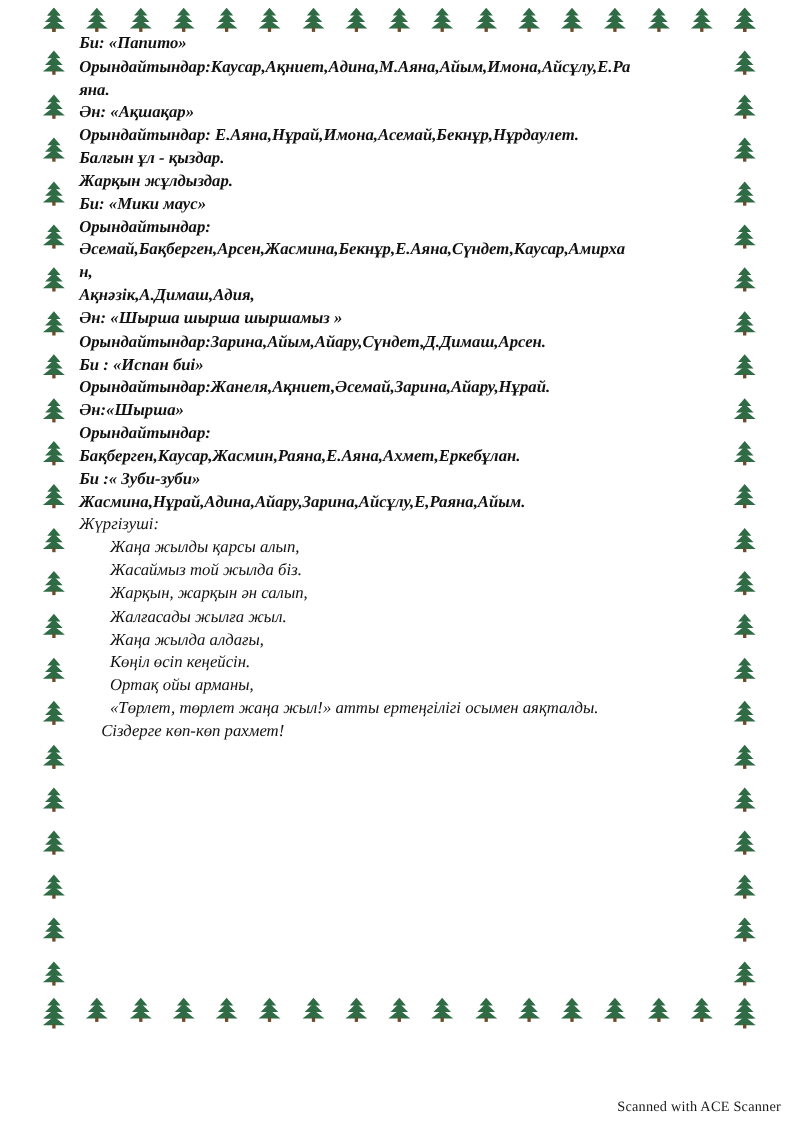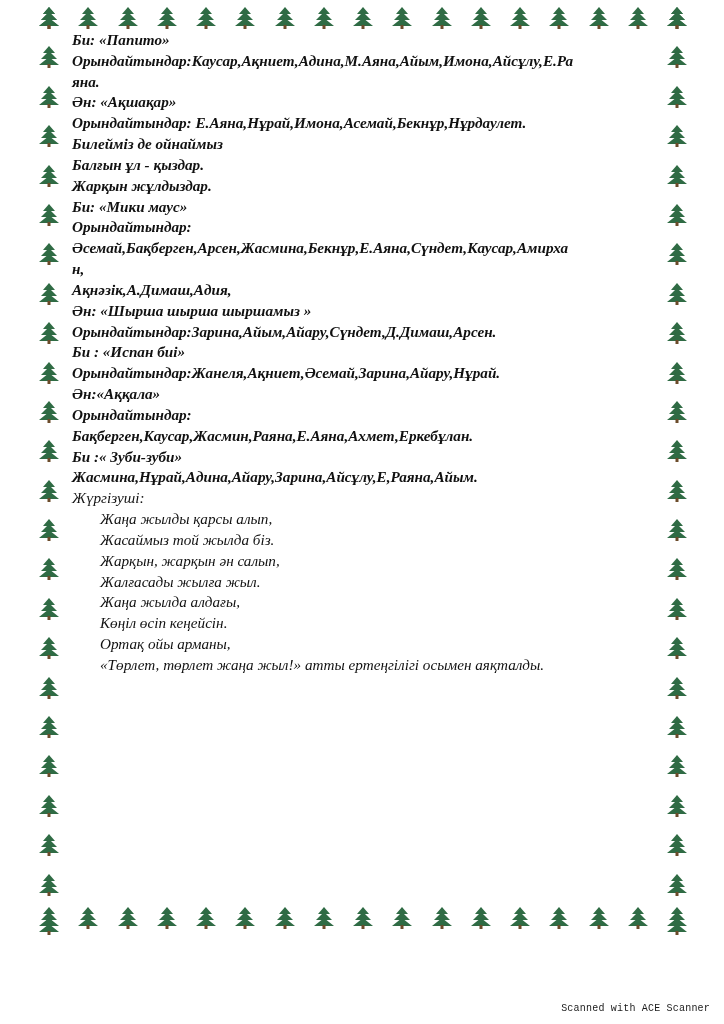--- a/index.html
+++ b/index.html
@@ -82,22 +82,22 @@
   }
   .line.bold { font-weight: bold; }
   .line.indent { padding-left: 28px; }
   .line.indent2 { padding-left: 20px; }
 
   
   .footer {
     position: absolute;
     right: 14px;
     bottom: 10px;
-    font-family: Liberation Mono, monospace;
-    font-size: 10px;
+    font-family: Liberation Serif, serif;
+    font-size: 13px;
     color: #1a1a1a;
     letter-spacing: 0.2px;
   }
 </style>
 </head>
 <body>
 
 <div class="page">
 
   <div class="border-row border-top">
@@ -600,43 +600,43 @@
         <span class="trunk"></span>
       </div>
     </div>
 
   <div class="content">
       <div class="line bold">Би: «Папито»</div>
       <div class="line bold">Орындайтындар:Каусар,Ақниет,Адина,М.Аяна,Айым,Имона,Айсұлу,Е.Ра</div>
       <div class="line bold">яна.</div>
       <div class="line bold">Ән: «Ақшақар»</div>
       <div class="line bold">Орындайтындар: Е.Аяна,Нұрай,Имона,Асемай,Бекнұр,Нұрдаулет.</div>
-      <div class="line bold">Билейміз де ойнаймыз</div>
       <div class="line bold">Балғын ұл - қыздар.</div>
       <div class="line bold">Жарқын жұлдыздар.</div>
       <div class="line bold">Би: «Мики маус»</div>
       <div class="line bold">Орындайтындар:</div>
       <div class="line bold">Әсемай,Бақберген,Арсен,Жасмина,Бекнұр,Е.Аяна,Сүндет,Каусар,Амирха</div>
       <div class="line bold">н,</div>
       <div class="line bold">Ақнәзік,А.Димаш,Адия,</div>
       <div class="line bold">Ән: «Шырша шырша шыршамыз »</div>
       <div class="line bold">Орындайтындар:Зарина,Айым,Айару,Сүндет,Д.Димаш,Арсен.</div>
       <div class="line bold">Би : «Испан биі»</div>
       <div class="line bold">Орындайтындар:Жанеля,Ақниет,Әсемай,Зарина,Айару,Нұрай.</div>
-      <div class="line bold">Ән:«Аққала»</div>
+      <div class="line bold">Ән:«Шырша»</div>
       <div class="line bold">Орындайтындар:</div>
       <div class="line bold">Бақберген,Каусар,Жасмин,Раяна,Е.Аяна,Ахмет,Еркебұлан.</div>
       <div class="line bold">Би :« Зуби-зуби»</div>
       <div class="line bold">Жасмина,Нұрай,Адина,Айару,Зарина,Айсұлу,Е,Раяна,Айым.</div>
       <div class="line">Жүргізуші:</div>
       <div class="line indent">Жаңа жылды қарсы алып,</div>
       <div class="line indent">Жасаймыз той жылда біз.</div>
       <div class="line indent">Жарқын, жарқын ән салып,</div>
       <div class="line indent">Жалғасады жылға жыл.</div>
       <div class="line indent">Жаңа жылда алдағы,</div>
       <div class="line indent">Көңіл өсіп кеңейсін.</div>
       <div class="line indent">Ортақ ойы арманы,</div>
       <div class="line indent">«Төрлет, төрлет жаңа жыл!» атты ертеңгілігі осымен аяқталды.</div>
+      <div class="line indent2">Сіздерге көп-көп рахмет!</div>
     </div>
 
 </div>
 
 <div class="footer">Scanned with ACE Scanner</div>
 
 </body></html>

